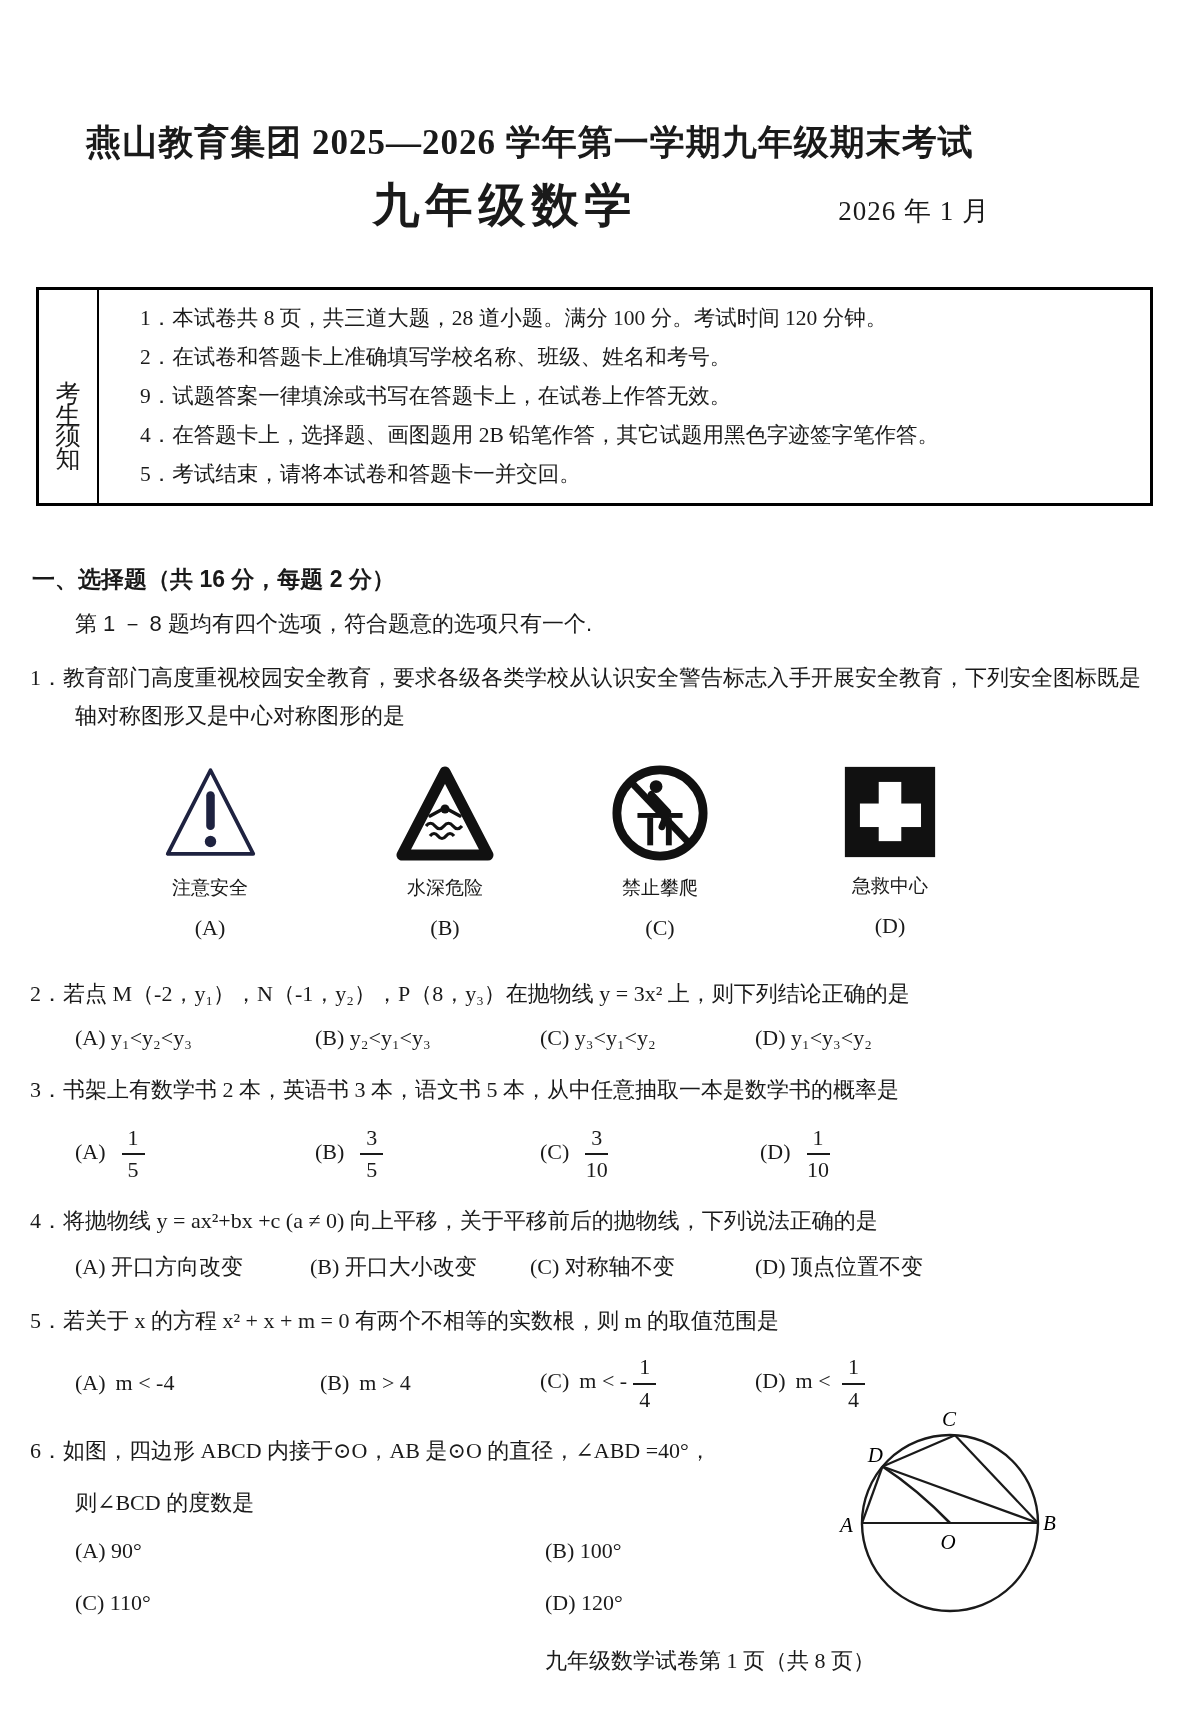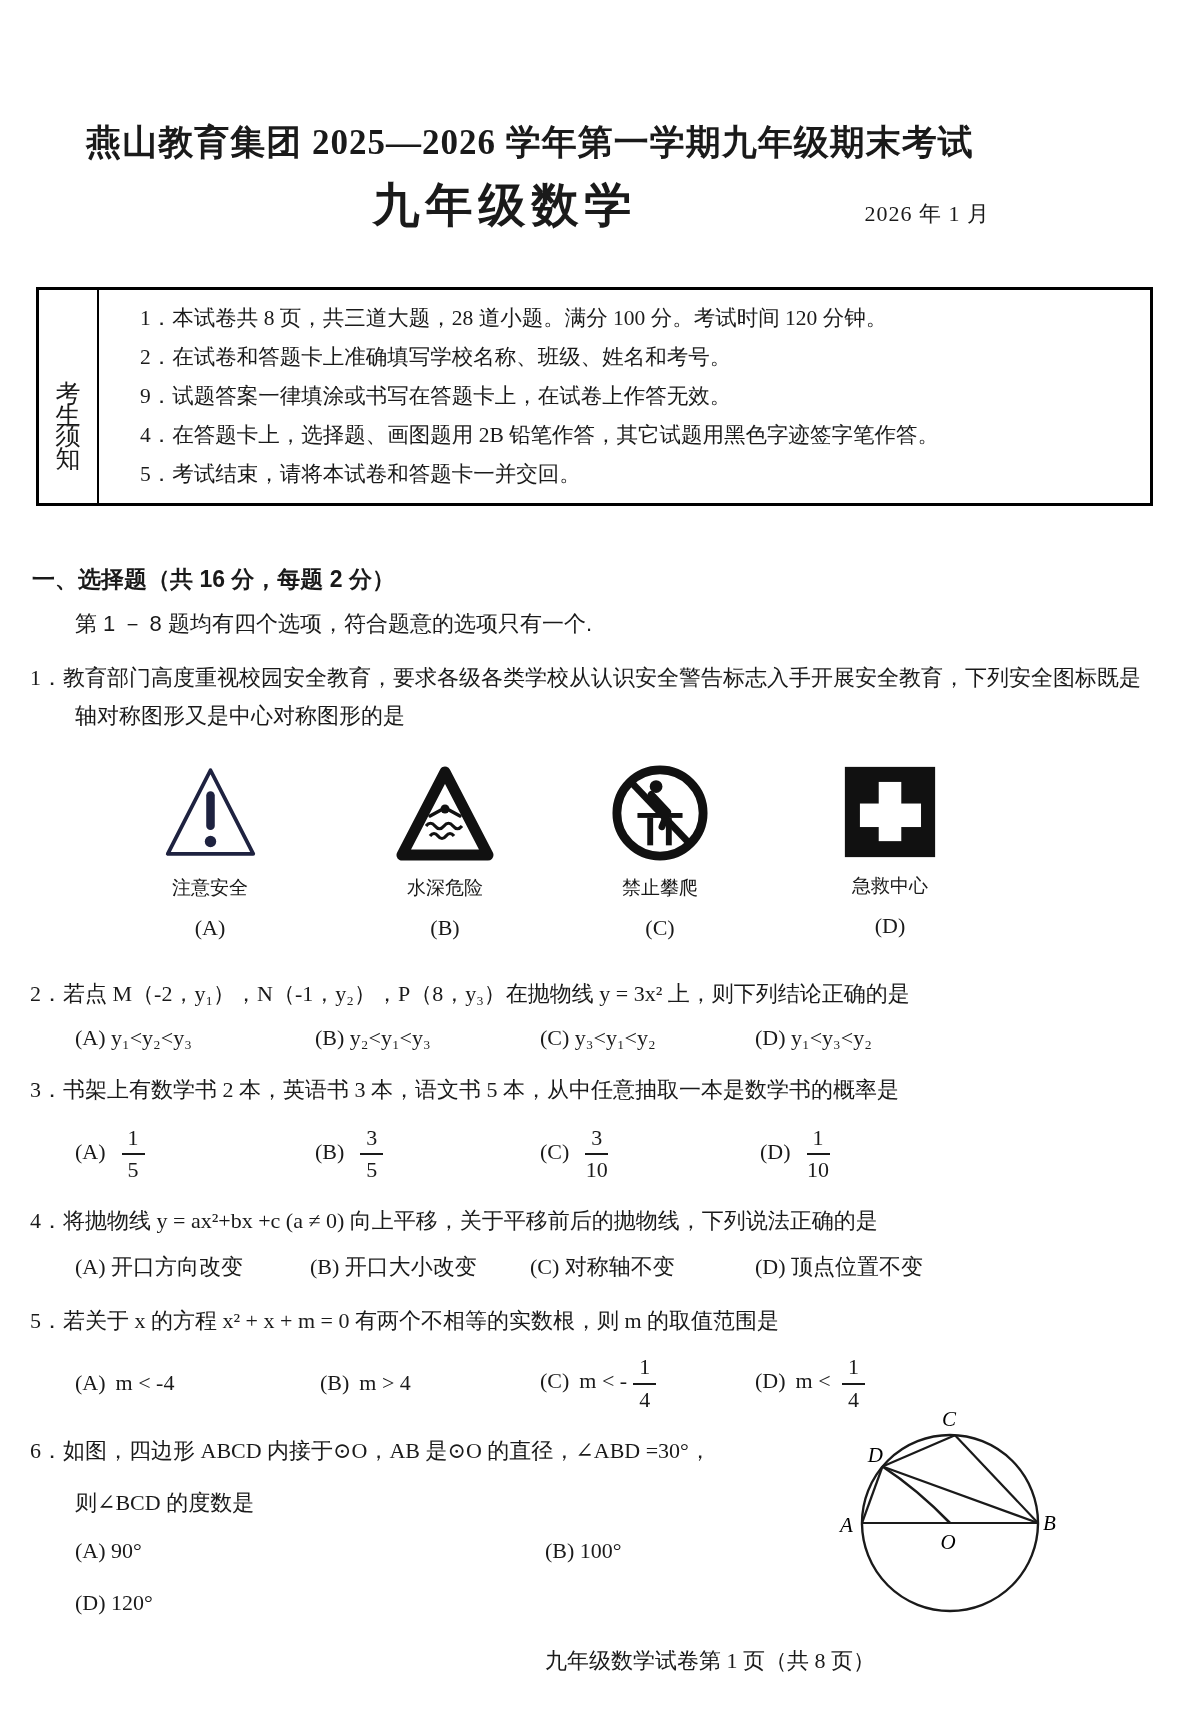--- a/index.html
+++ b/index.html
@@ -7,21 +7,21 @@
     width:1190px;height:1730px;background:#ffffff;color:#1a1a1a;
     font-family:"Liberation Serif","DejaVu Serif",serif;
     position:relative;overflow:hidden;
   }
   .title1{
     padding-top:119px;padding-right:130px;text-align:center;
     font-size:35px;font-weight:bold;letter-spacing:1px;
   }
   .title2-row{position:relative;width:1000px;margin:8px auto 0;text-align:center;padding-right:180px;box-sizing:border-box;}
   .title2{font-size:47px;font-weight:bold;letter-spacing:6px;}
-  .date{position:absolute;right:105px;bottom:8px;font-size:22px;letter-spacing:1px;}
+  .date{position:absolute;right:105px;bottom:8px;font-size:27px;letter-spacing:1px;}
   .notice{
     margin:50px 0 0 36px;width:1117px;box-sizing:border-box;
     border:3px solid #000;display:flex;
   }
   .notice-side{
     width:58px;border-right:2px solid #000;display:flex;align-items:center;justify-content:center;
   }
   .notice-side-label{
     writing-mode:vertical-lr;text-orientation:upright;
     font-size:25px;letter-spacing:22px;padding-top:14px;
@@ -187,25 +187,26 @@
       </span>
       <span class="opt">
         <span class="opt-label">(C)</span><span>m &lt; -</span><span class="frac"><span class="num">1</span><span class="den">4</span></span>
       </span>
       <span class="opt">
         <span class="opt-label">(D)</span><span>m &lt; </span><span class="frac"><span class="num">1</span><span class="den">4</span></span>
       </span>
     </div>
 
     <div class="q6">
-      <div class="question">6．如图，四边形 ABCD 内接于⊙O，AB 是⊙O 的直径，∠ABD =30°，</div>
+      <div class="question">6．如图，四边形 ABCD 内接于⊙O，AB 是⊙O 的直径，∠ABD =40°，</div>
       <div class="question q-cont">则∠BCD 的度数是</div>
       <div class="opts opts-q6">
         <span class="opt">(A) 90°</span>
         <span class="opt">(B) 100°</span>
+        <span class="opt">(C) 110°</span>
         <span class="opt">(D) 120°</span>
       </div>
 
       <svg class="diagram" width="310" height="230" viewBox="0 0 310 230">
         <circle cx="198" cy="119" r="88" fill="none" stroke="#1a1a1a" stroke-width="2.4"></circle>
         <line x1="110" y1="119" x2="286" y2="119" stroke="#1a1a1a" stroke-width="2.2"></line>
         <line x1="110" y1="119" x2="130.5" y2="62.5" stroke="#1a1a1a" stroke-width="2.2"></line>
         <line x1="130.5" y1="62.5" x2="203" y2="31.2" stroke="#1a1a1a" stroke-width="2.2"></line>
         <line x1="203" y1="31.2" x2="286" y2="119" stroke="#1a1a1a" stroke-width="2.2"></line>
         <line x1="130.5" y1="62.5" x2="286" y2="119" stroke="#1a1a1a" stroke-width="2.2"></line>

